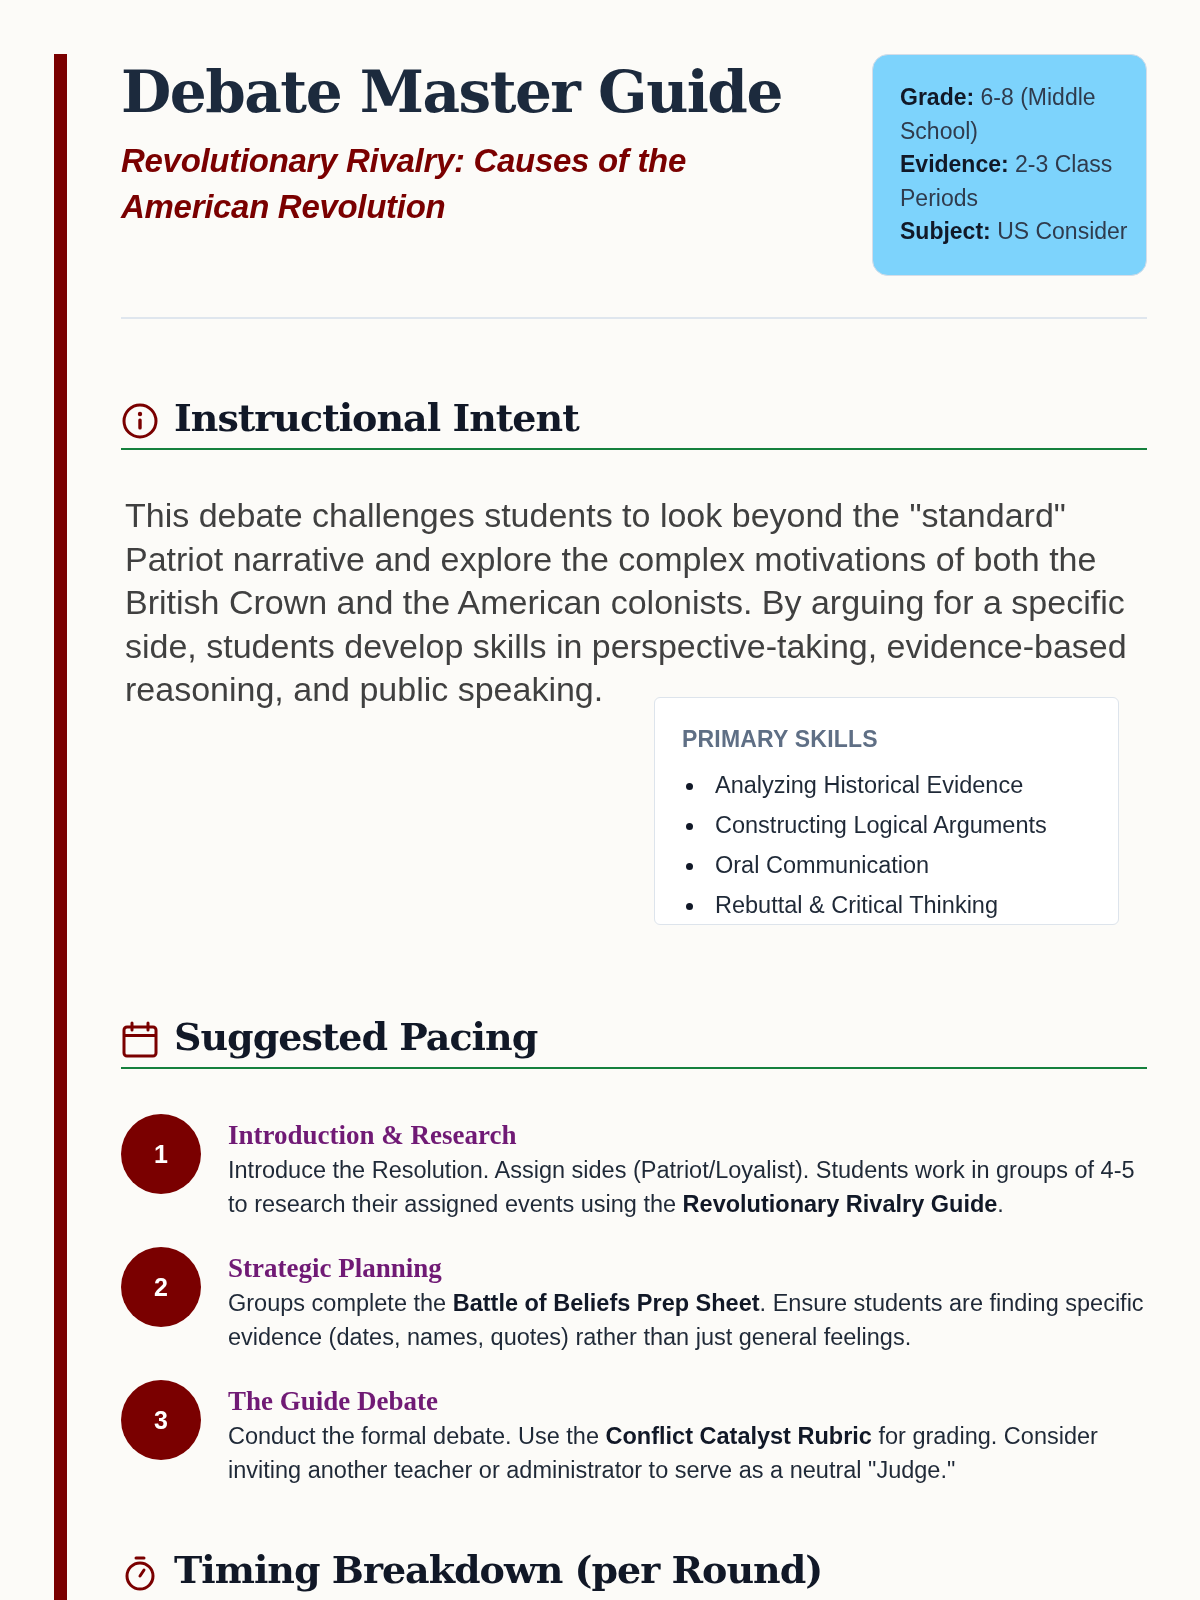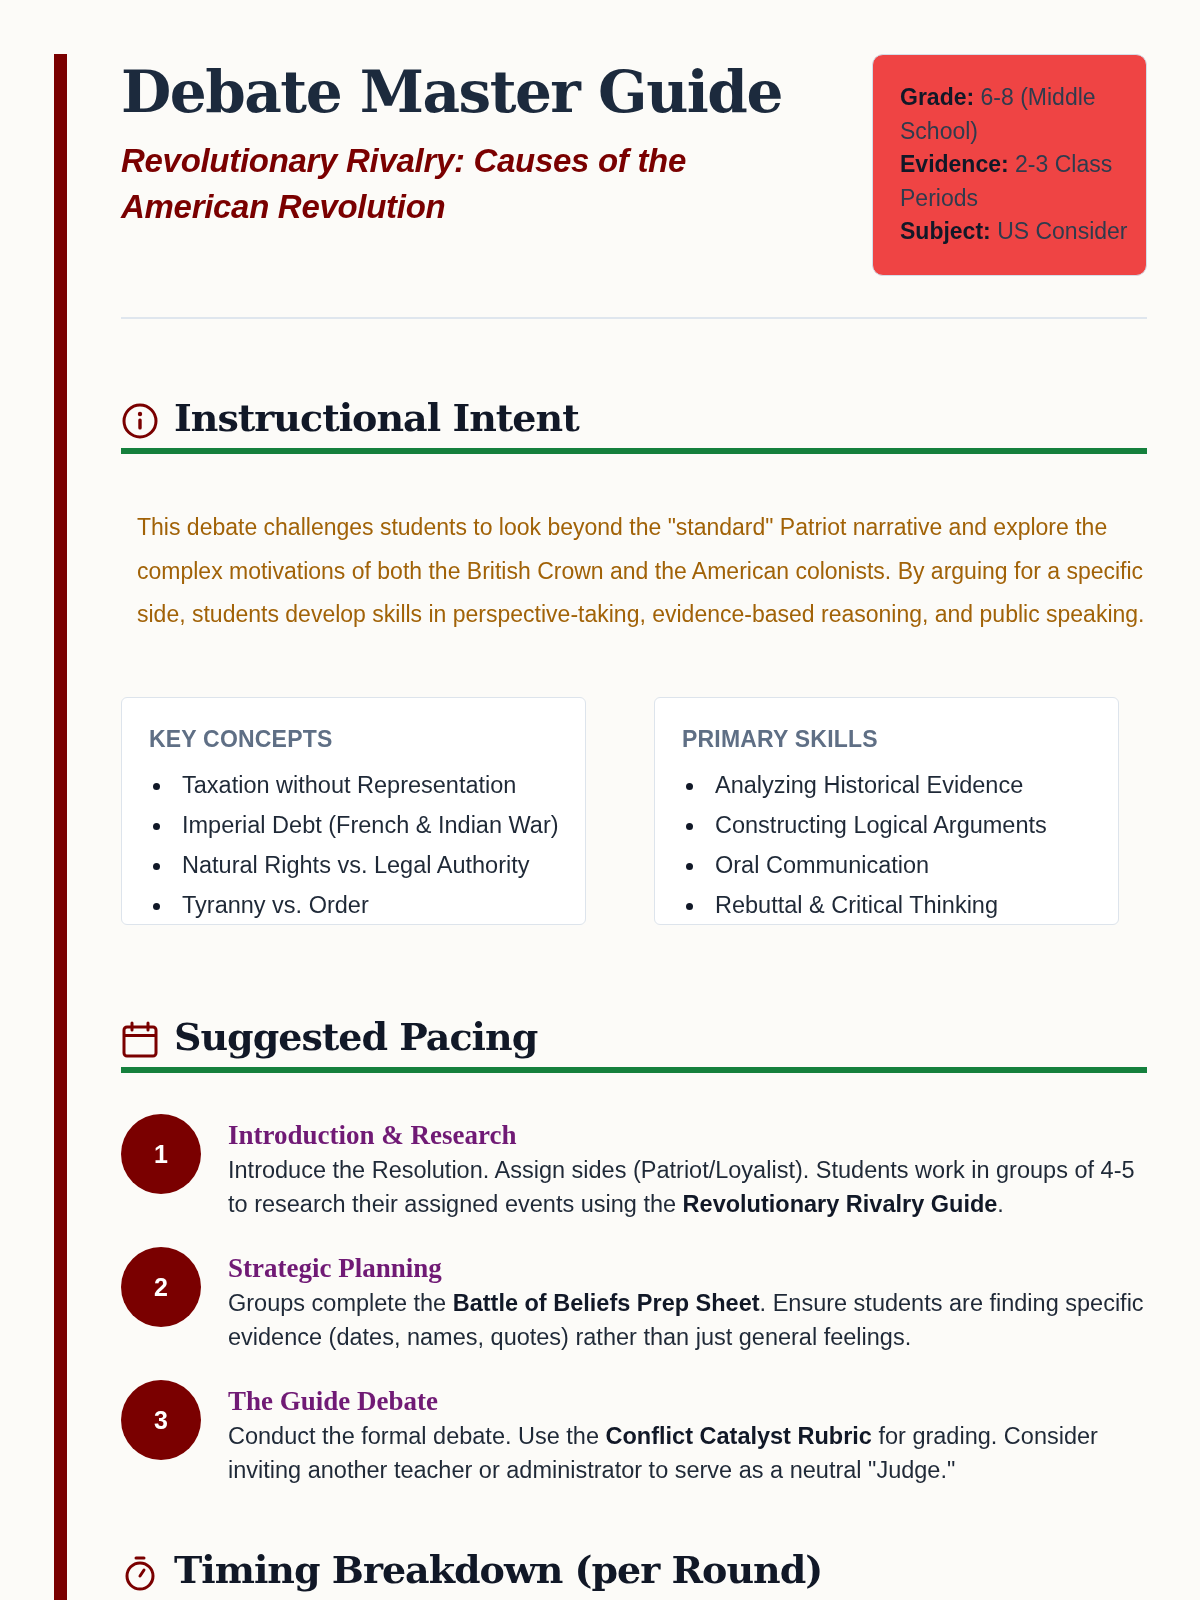--- a/index.html
+++ b/index.html
@@ -55,43 +55,43 @@
       line-height: 46px;
       color: #7a0000;
       letter-spacing: -0.3px;
     }
     .meta-card {
       position: absolute;
       right: 0;
       top: 0;
       width: 228px;
       padding: 26px 18px 26px 27px;
-      background: #ef4444;
+      background: #7dd3fc;
       border: 1px solid #d4dde8;
-      border-radius: 11px;
+      border-radius: 16px;
       font-size: 23px;
       line-height: 33.5px;
       color: #2f3b4d;
     }
     .meta-card .lbl { font-weight: bold; color: #111827; }
     .rule {
       position: absolute;
       left: 0;
       top: 263px;
       width: 1026px;
       height: 2px;
       background: #dfe6ee;
     }
     
     .section-head {
       position: absolute;
       left: 0;
       width: 1026px;
       height: 60px;
-      border-bottom: 6px solid #15803d;
+      border-bottom: 2px solid #15803d;
     }
     .section-head .icon {
       position: absolute;
       left: 0;
       top: 14px;
       width: 38px;
       height: 38px;
     }
     .section-head h2 {
       position: absolute;
@@ -103,24 +103,24 @@
       font-size: 38px;
       line-height: 60px;
       letter-spacing: -1px;
       color: #111827;
     }
     .intro {
       position: absolute;
       left: 0;
       top: 436px;
       width: 1026px;
-      font-size: 23px;
+      font-size: 34px;
       line-height: 43.5px;
-      color: #a16207;
-      margin: 16px;
+      color: #404040;
+      margin: 4px;
     }
     .card {
       position: absolute;
       top: 643px;
       width: 436px;
       height: 226px;
       padding: 0 0 0 27px;
       background: #ffffff;
       border: 1px solid #dde4ec;
       border-radius: 6px;
@@ -230,29 +230,20 @@
         <circle cx="19" cy="19" r="16" fill="none" stroke="#7a0000" stroke-width="3"></circle>
         <circle cx="19" cy="12" r="2.2" fill="#7a0000"></circle>
         <rect x="17.3" y="16.5" width="3.4" height="11" rx="1.5" fill="#7a0000"></rect>
       </svg>
     </span>
     <h2>Instructional Intent</h2>
   </div>
 
   <p class="intro">This debate challenges students to look beyond the "standard" Patriot narrative and explore the complex motivations of both the British Crown and the American colonists. By arguing for a specific side, students develop skills in perspective-taking, evidence-based reasoning, and public speaking.</p>
 
-  <div class="card" style="left:0;">
-    <h3>KEY CONCEPTS</h3>
-    <ul>
-      <li>Taxation without Representation</li>
-      <li>Imperial Debt (French &amp; Indian War)</li>
-      <li>Natural Rights vs. Legal Authority</li>
-      <li>Tyranny vs. Order</li>
-    </ul>
-  </div>
 
   <div class="card" style="left:533px;">
     <h3>PRIMARY SKILLS</h3>
     <ul>
       <li>Analyzing Historical Evidence</li>
       <li>Constructing Logical Arguments</li>
       <li>Oral Communication</li>
       <li>Rebuttal &amp; Critical Thinking</li>
     </ul>
   </div>

